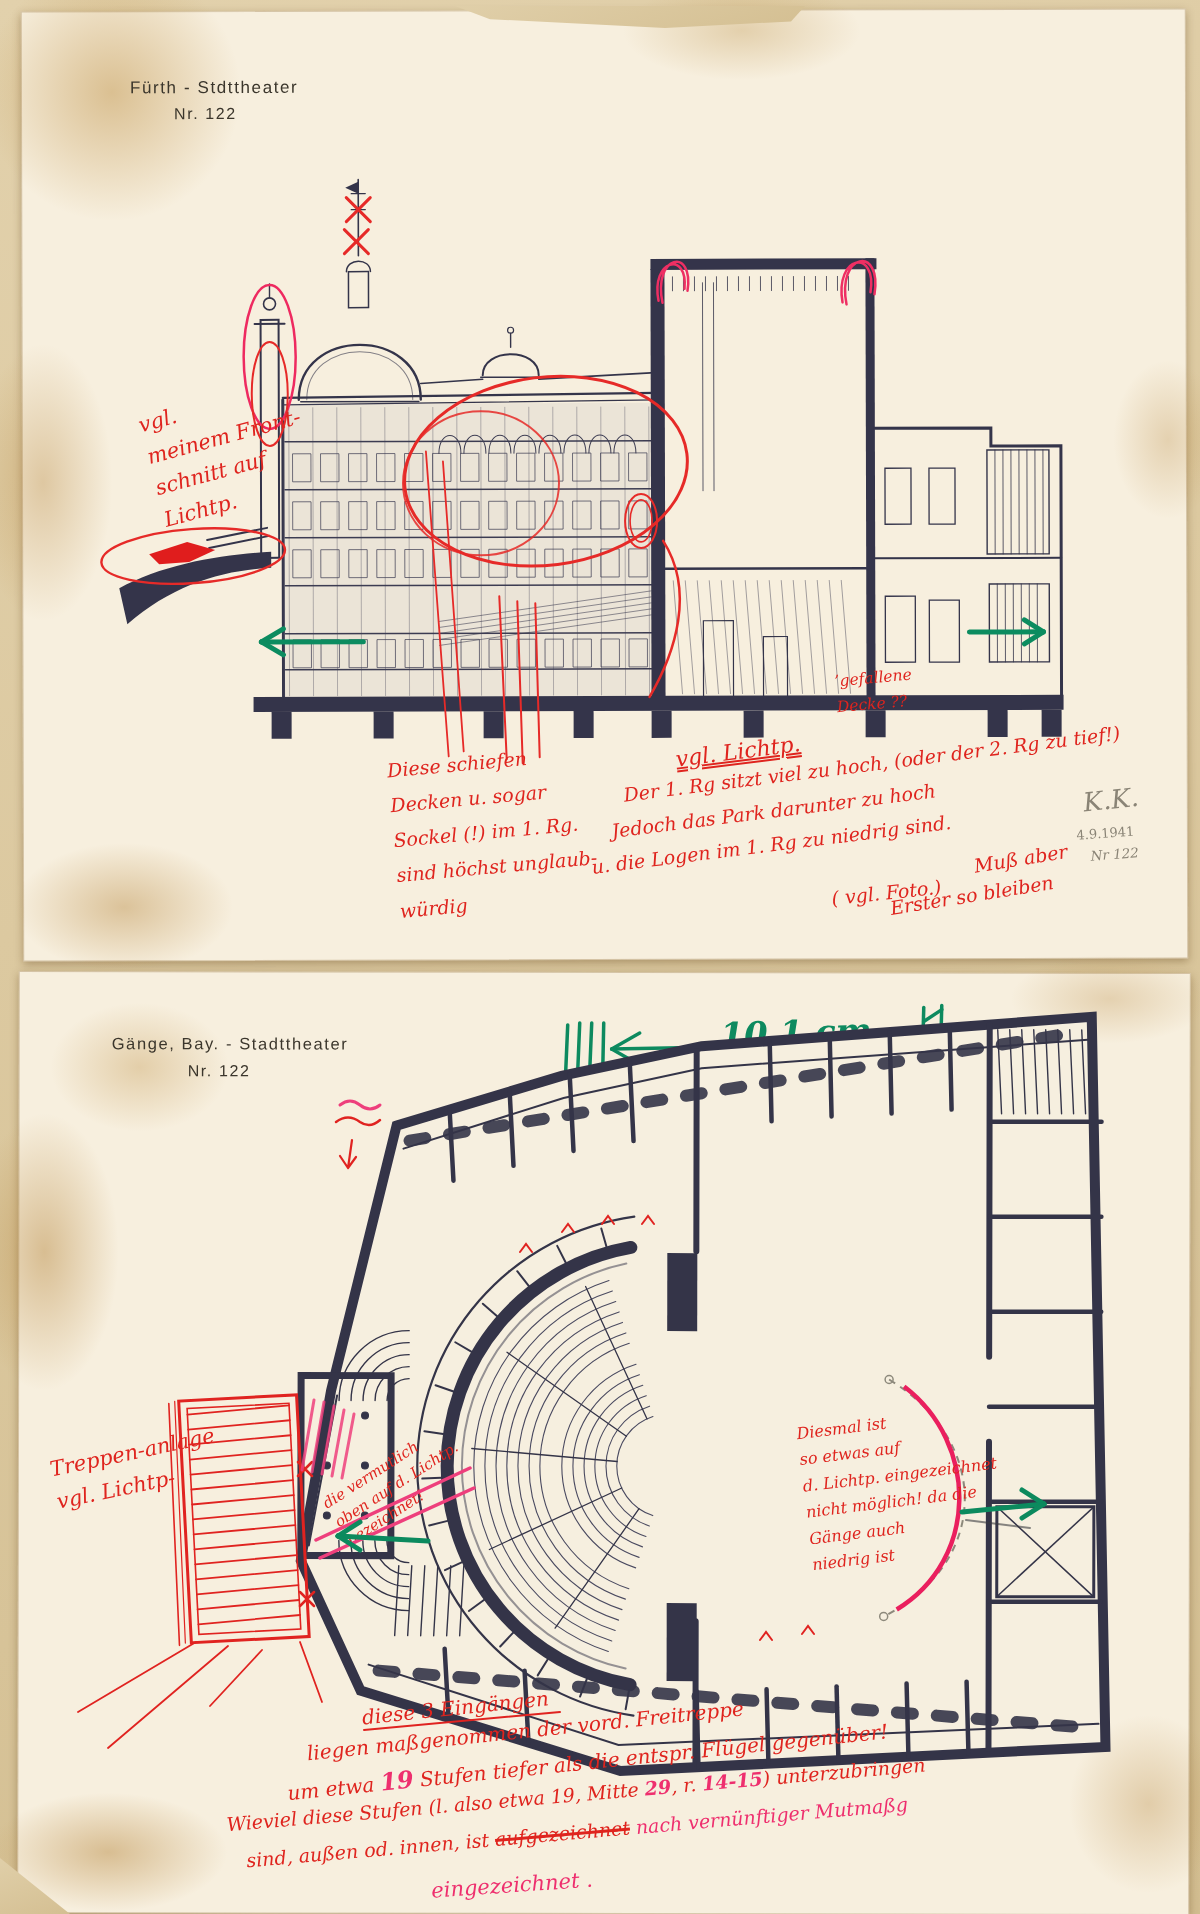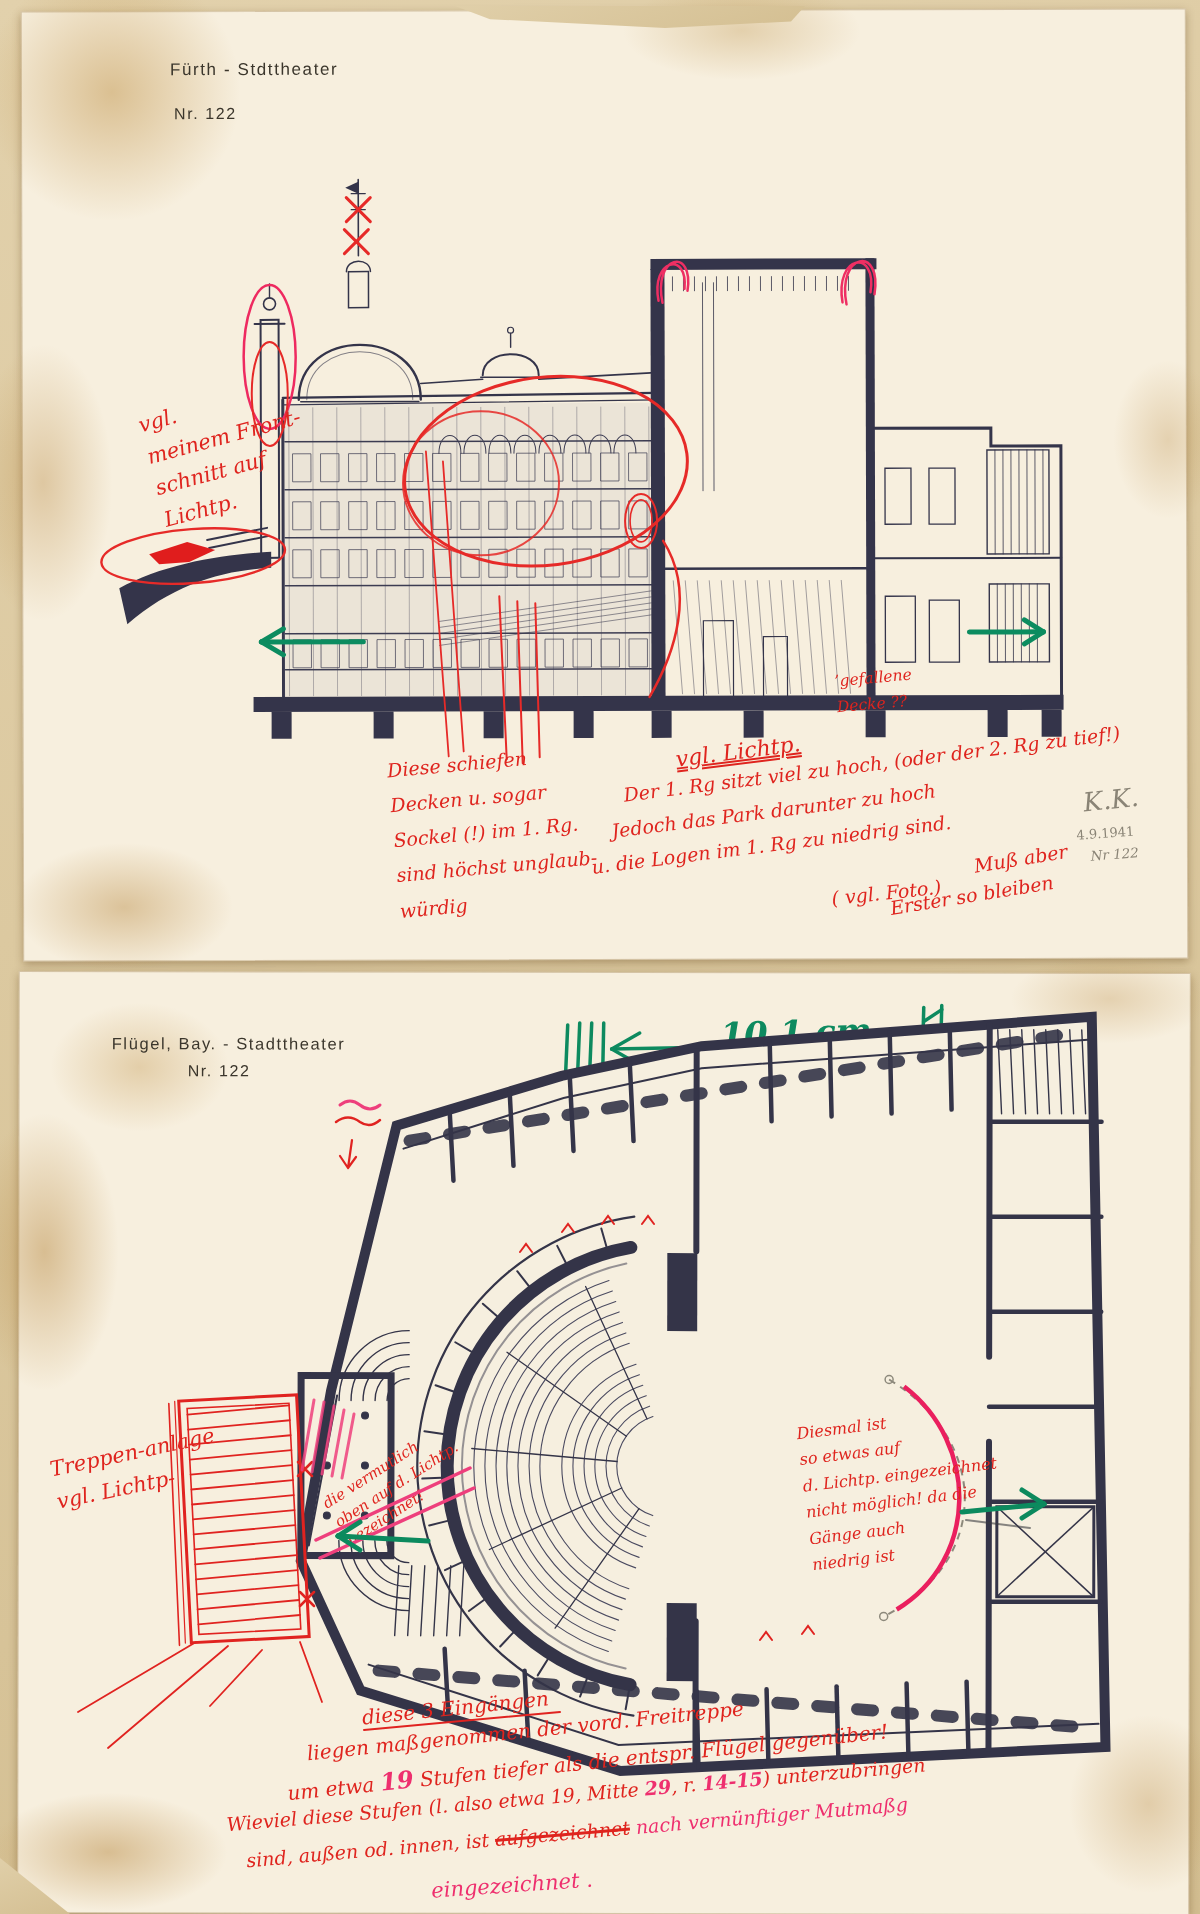--- a/index.html
+++ b/index.html
@@ -29,21 +29,21 @@
 <div id="page">
 
   <div id="sheet1" class="sheet">
 
     <div class="stain" style="left:-40px;top:-50px;width:260px;height:260px;background:radial-gradient(ellipse,rgba(190,145,70,.5),rgba(190,145,70,0) 70%);"></div>
     <div class="stain" style="left:600px;top:-30px;width:240px;height:100px;background:radial-gradient(ellipse,rgba(190,150,80,.35),rgba(190,150,80,0) 70%);"></div>
     <div class="stain" style="left:-50px;top:330px;width:140px;height:280px;background:radial-gradient(ellipse,rgba(185,140,70,.4),rgba(185,140,70,0) 70%);"></div>
     <div class="stain" style="left:-10px;top:830px;width:220px;height:130px;background:radial-gradient(ellipse,rgba(185,140,70,.45),rgba(185,140,70,0) 70%);"></div>
     <div class="stain" style="left:1090px;top:350px;width:110px;height:160px;background:radial-gradient(ellipse,rgba(185,140,70,.3),rgba(185,140,70,0) 70%);"></div>
 
-    <div class="arch" style="left:108px;top:48px;font-size:17px;margin-left:40px;">Fürth - Stdttheater</div>
+    <div class="arch" style="left:108px;top:66px;font-size:17px;">Fürth - Stdttheater</div>
     <div class="arch" style="left:152px;top:93px;font-size:16px;">Nr. 122</div>
 
     <svg style="left:80px;top:140px;" width="1000" height="660" viewBox="0 0 1000 660">
       <g stroke="#34344a" fill="none" stroke-linecap="round">
 
         <line x1="256" y1="104" x2="256" y2="28" stroke-width="1.6"></line>
         <line x1="249" y1="42" x2="263" y2="42" stroke-width="1.4"></line>
         <line x1="249" y1="58" x2="263" y2="58" stroke-width="1.4"></line>
         <polygon points="256,30 243,36 256,42" fill="#34344a" stroke="none"></polygon>
 
@@ -304,21 +304,21 @@
   </div>
 
   <div id="sheet2" class="sheet">
 
     <div class="stain" style="left:30px;top:30px;width:180px;height:130px;background:radial-gradient(ellipse,rgba(190,145,70,.35),rgba(190,145,70,0) 70%);"></div>
     <div class="stain" style="left:-50px;top:140px;width:150px;height:280px;background:radial-gradient(ellipse,rgba(185,140,70,.5),rgba(185,140,70,0) 70%);"></div>
     <div class="stain" style="left:-30px;top:820px;width:240px;height:120px;background:radial-gradient(ellipse,rgba(185,140,70,.5),rgba(185,140,70,0) 70%);"></div>
     <div class="stain" style="left:1050px;top:740px;width:160px;height:180px;background:radial-gradient(ellipse,rgba(185,140,70,.35),rgba(185,140,70,0) 70%);"></div>
     <div class="stain" style="left:990px;top:-20px;width:200px;height:90px;background:radial-gradient(ellipse,rgba(185,140,70,.3),rgba(185,140,70,0) 70%);"></div>
 
-    <div class="arch" style="left:92px;top:62px;font-size:16.5px;">Flügel, Bay. - Stadttheater</div>
+    <div class="arch" style="left:92px;top:62px;font-size:16.5px;">Gänge, Bay. - Stadttheater</div>
     <div class="arch" style="left:168px;top:90px;font-size:16px;">Nr. 122</div>
 
     <svg style="left:540px;top:34px;" width="160" height="80" viewBox="0 0 160 80">
       <g stroke="#0d8a5f" stroke-width="3.5" stroke-linecap="round" fill="none">
         <line x1="8" y1="18" x2="6" y2="66"></line>
           <line x1="20" y1="16" x2="18" y2="66"></line>
         <line x1="32" y1="16" x2="30" y2="66"></line>
           <line x1="44" y1="16" x2="43" y2="68"></line>
         <line x1="52" y1="42" x2="148" y2="40"></line>
         <line x1="52" y1="42" x2="80" y2="26"></line>

